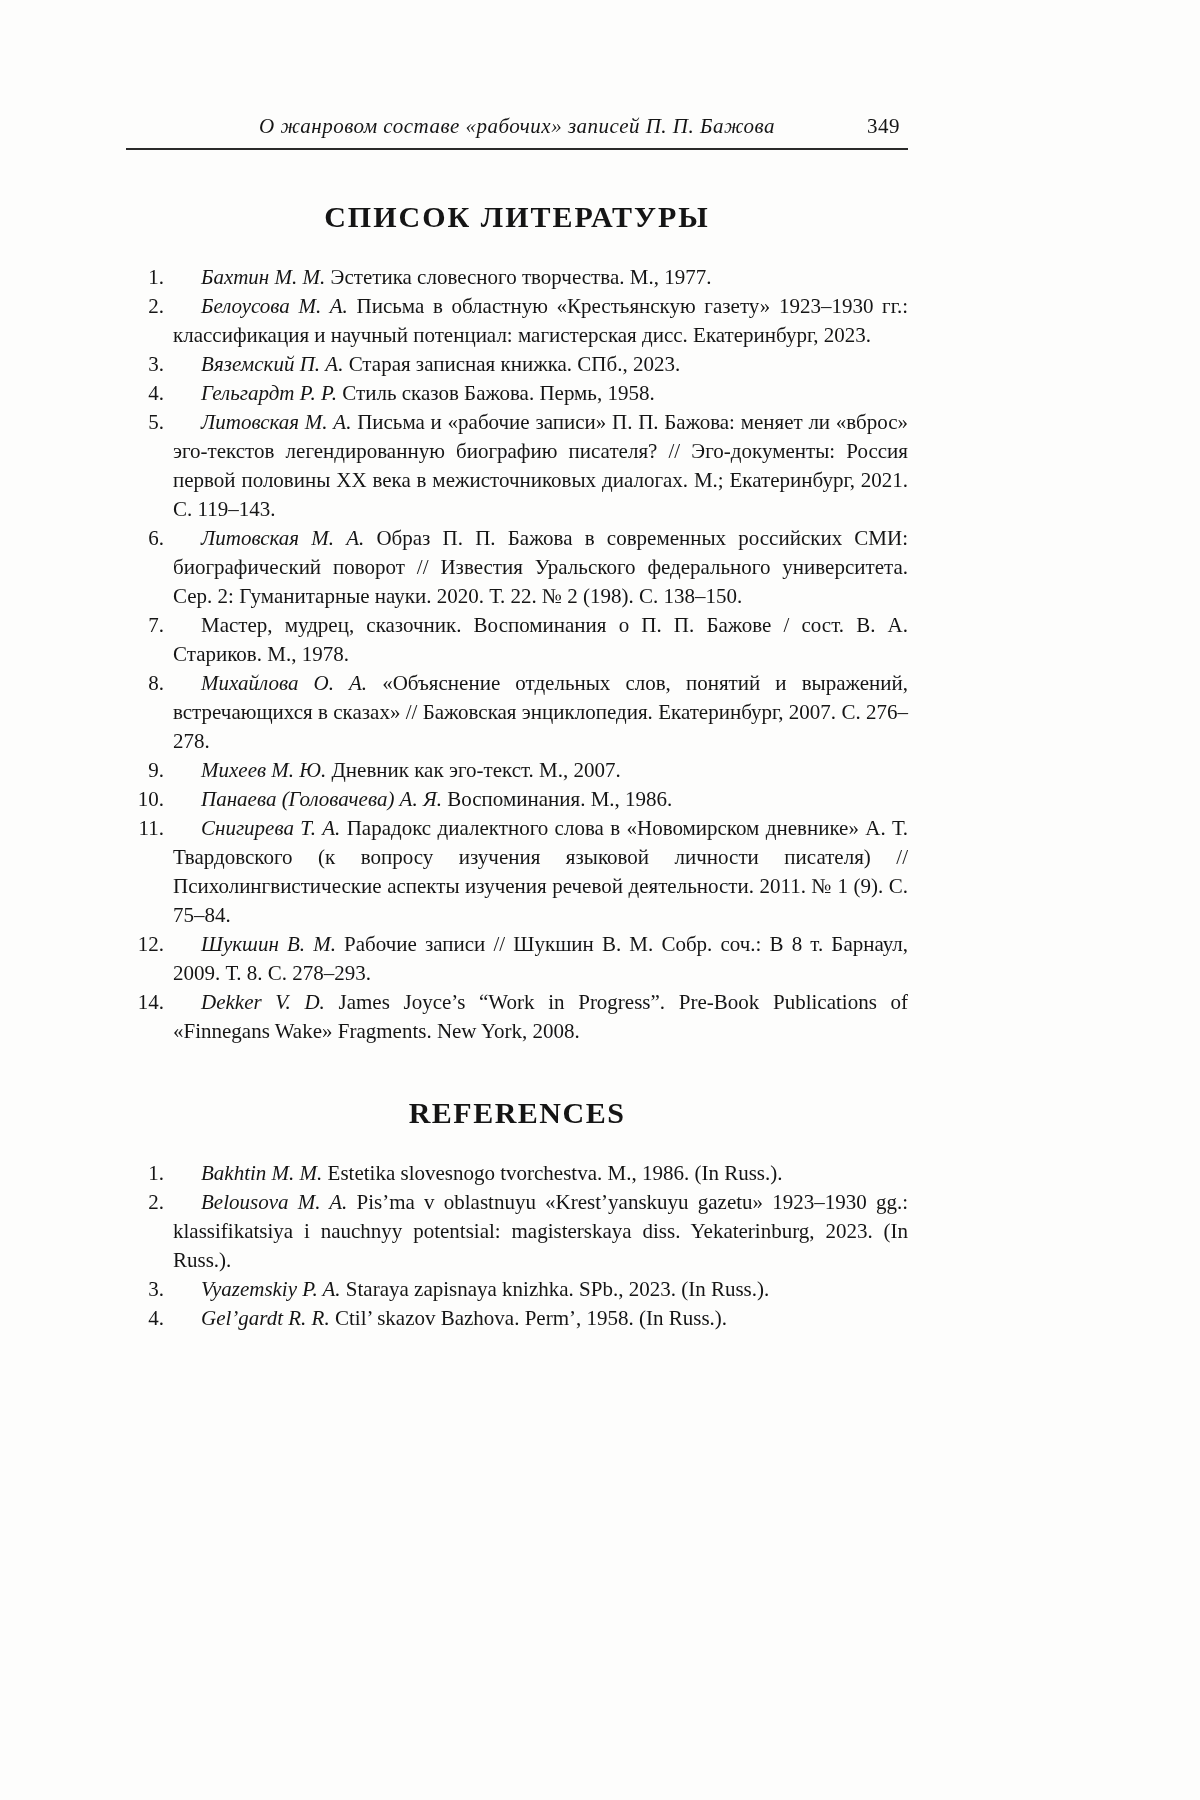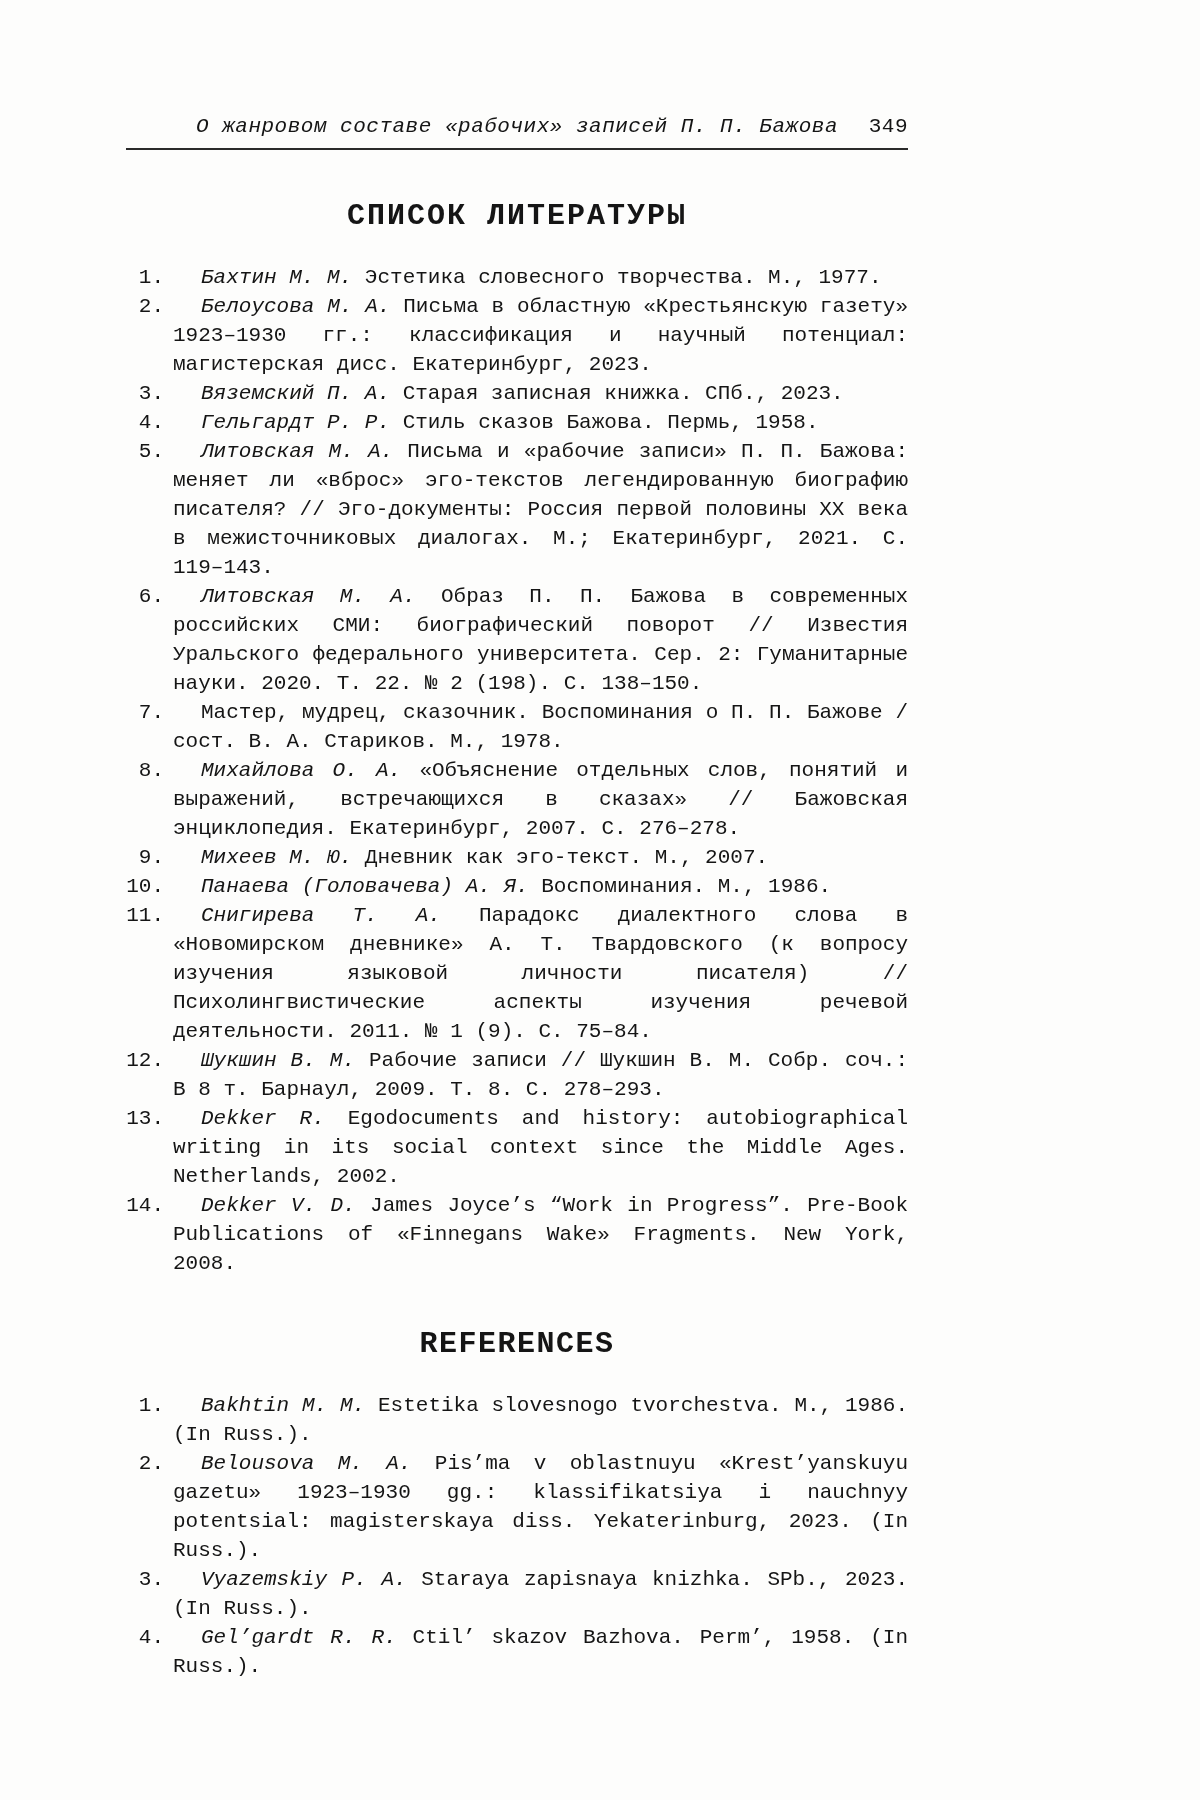--- a/index.html
+++ b/index.html
@@ -7,41 +7,41 @@
     padding: 0;
     background: #fdfdfc;
     width: 1200px;
     height: 1800px;
     overflow: hidden;
   }
   .page {
     position: relative;
     width: 1008px;
     height: 1800px;
-    font-family: Liberation Mono, monospace;
+    font-family: Liberation Serif, serif;
     color: #151515;
   }
   .content {
     position: absolute;
     left: 126px;
     top: 112px;
     width: 782px;
     font-size: 21px;
     line-height: 29px;
   }
   .running-header {
     position: relative;
     height: 32px;
     font-style: italic;
     text-align: center;
     letter-spacing: 0.5px;
   }
   .running-header .page-number {
     position: absolute;
-    right: 0;
+    right: 8px;
     top: 0;
     font-style: normal;
   }
   .rule {
     border: none;
     border-top: 2px solid #2a2a2a;
     margin: 4px 0 0 0;
   }
   .section-title {
     text-align: center;
@@ -139,24 +139,20 @@
         <div class="entry">
           <span class="num">11.</span>
           <span class="txt"><span class="author">Снигирева Т. А.</span> <span class="rest">Парадокс диалектного слова в «Новомирском дневнике» А. Т. Твардовского (к вопросу изучения языковой личности писателя) // Психолингвистические аспекты изучения речевой деятельности. 2011. № 1 (9). С. 75–84.</span></span>
         </div>
 
         <div class="entry">
           <span class="num">12.</span>
           <span class="txt"><span class="author">Шукшин В. М.</span> <span class="rest">Рабочие записи // Шукшин В. М. Собр. соч.: В 8 т. Барнаул, 2009. Т. 8. С. 278–293.</span></span>
         </div>
 
-        <div class="entry">
-          <span class="num">13.</span>
-          <span class="txt"><span class="author">Dekker R.</span> <span class="rest">Egodocuments and history: autobiographical writing in its social context since the Middle Ages. Netherlands, 2002.</span></span>
-        </div>
 
         <div class="entry">
           <span class="num">14.</span>
           <span class="txt"><span class="author">Dekker V. D.</span> <span class="rest">James Joyce’s “Work in Progress”. Pre-Book Publications of «Finnegans Wake» Fragments. New York, 2008.</span></span>
         </div>
       </div>
 
     <h2 class="section-title references-title">REFERENCES</h2>
 
     <div class="entries">

